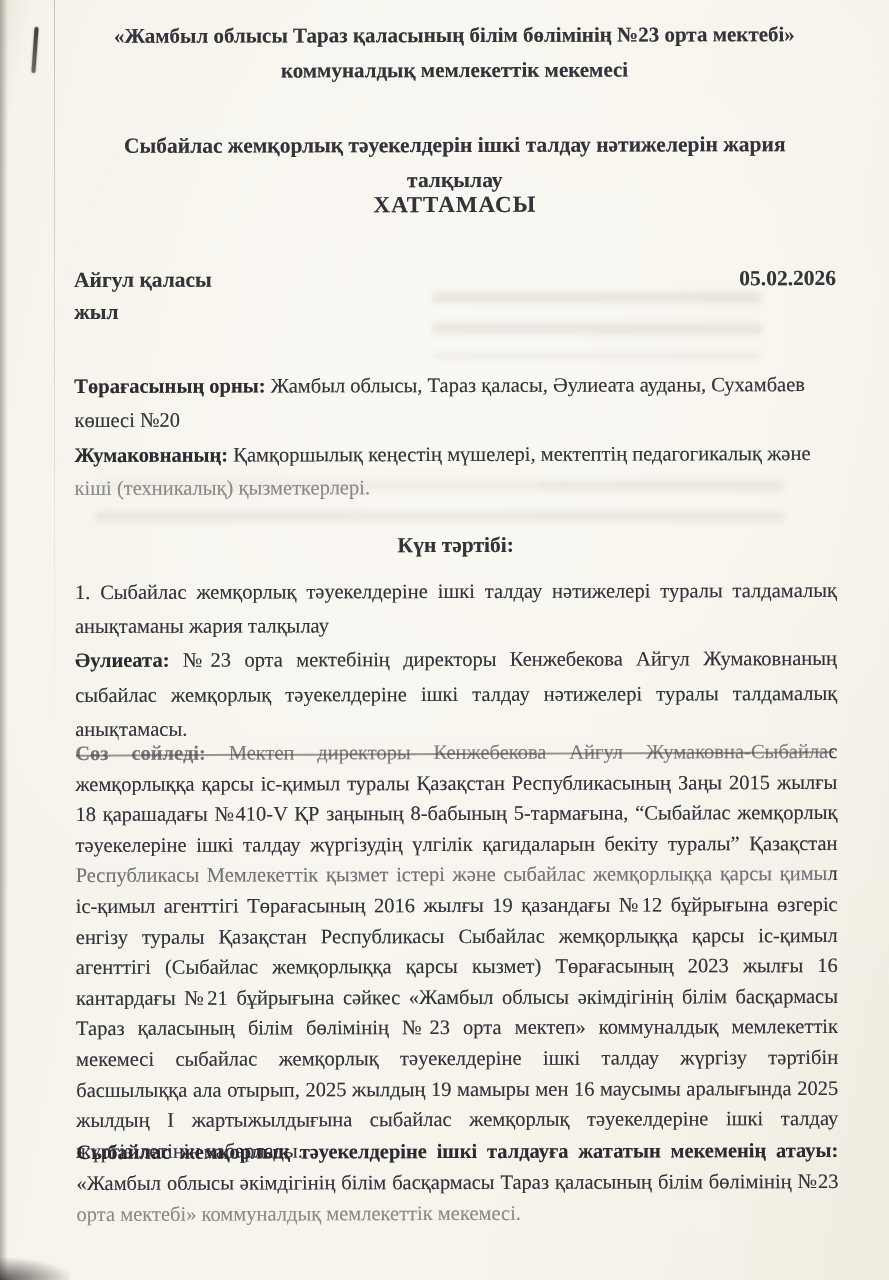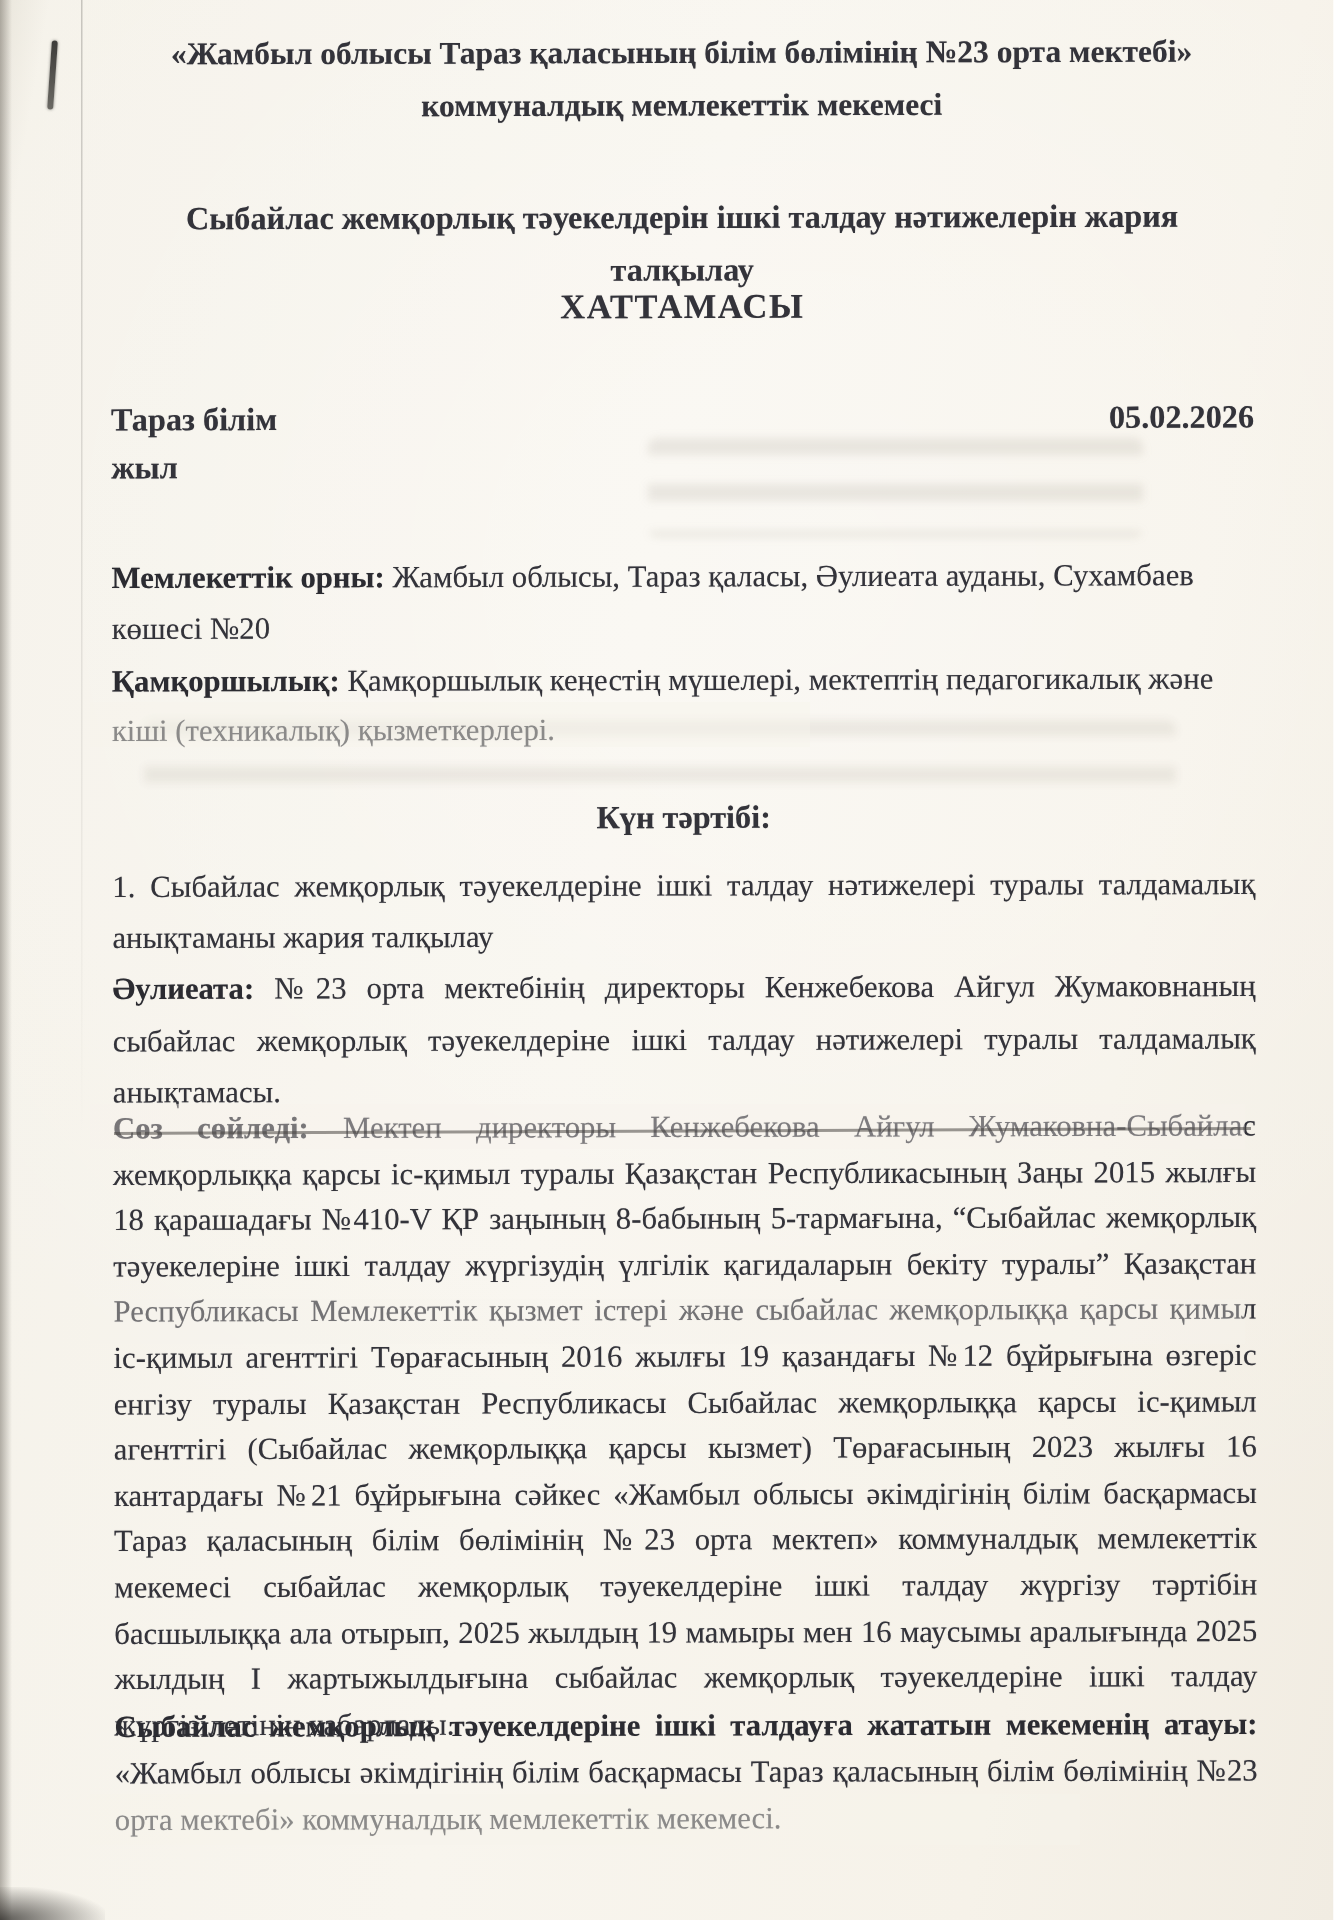--- a/index.html
+++ b/index.html
@@ -103,33 +103,33 @@
     </div>
 
     <div class="block doc-title">
       <div>Сыбайлас жемқорлық тәуекелдерін ішкі талдау нәтижелерін жария</div>
       <div>талқылау</div>
     </div>
 
     <div class="block doc-type">ХАТТАМАСЫ</div>
 
     <div class="block place-date">
-      <span>Тараз білім</span>
+      <span>Айгул қаласы</span>
       <span>05.02.2026</span>
     </div>
 
     <div class="block year-word">жыл</div>
 
     <div class="block para venue-para">
-      <b>Мемлекеттік орны:</b>
+      <b>Төрағасының орны:</b>
       <span>Жамбыл  облысы, Тараз қаласы, Әулиеата ауданы, Сухамбаев көшесі №20</span>
     </div>
 
     <div class="block para participants-para">
-      <b>Қамқоршылық:</b>
+      <b>Жумаковнаның:</b>
       <span>Қамқоршылық  кеңестің мүшелері, мектептің педагогикалық және кіші (техникалық) қызметкерлері.</span>
     </div>
 
     <div class="block agenda-heading">Күн тәртібі:</div>
 
     <div class="block para agenda-item">1. Сыбайлас  жемқорлық  тәуекелдеріне  ішкі  талдау  нәтижелері  туралы талдамалық анықтаманы жария талқылау</div>
 
     <div class="block para heard-para">
       <b>Әулиеата:</b>
       <span>№23 орта мектебінің  директоры Кенжебекова Айгул Жумаковнаның сыбайлас жемқорлық тәуекелдеріне ішкі талдау нәтижелері туралы талдамалық анықтамасы.</span>

